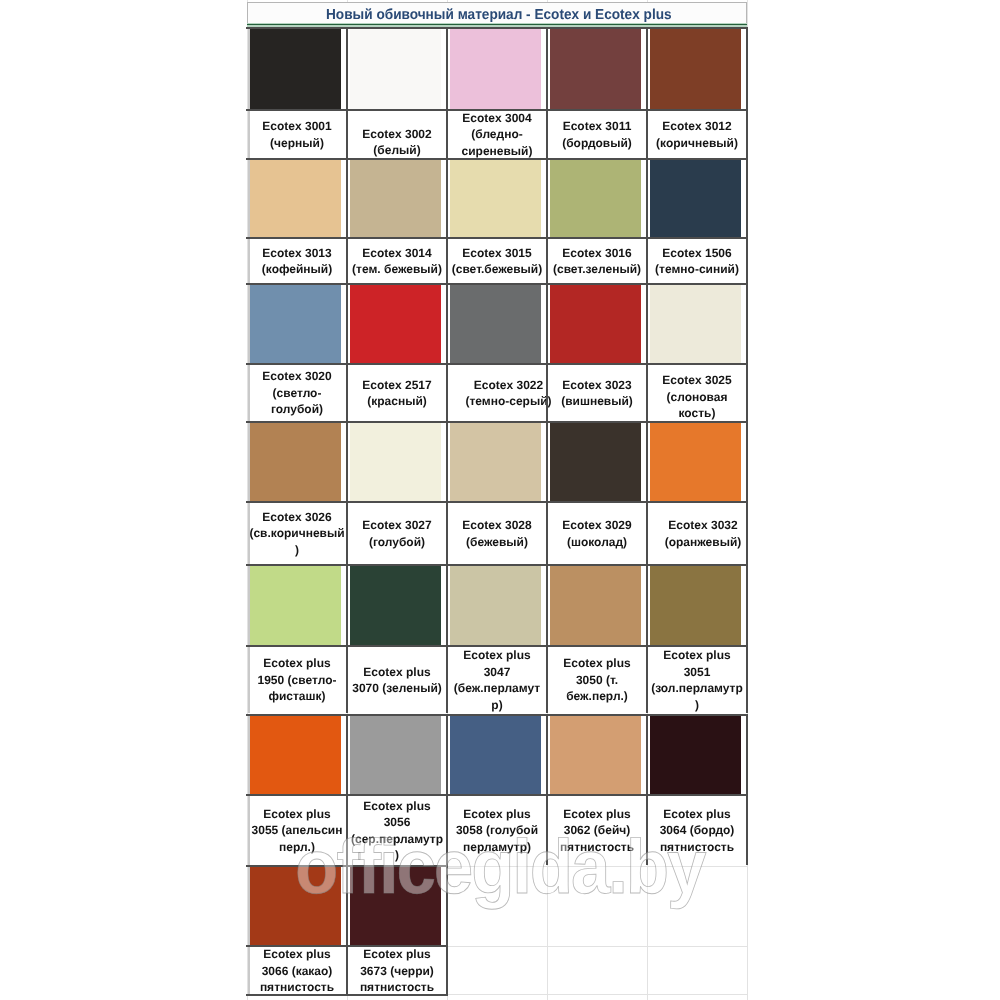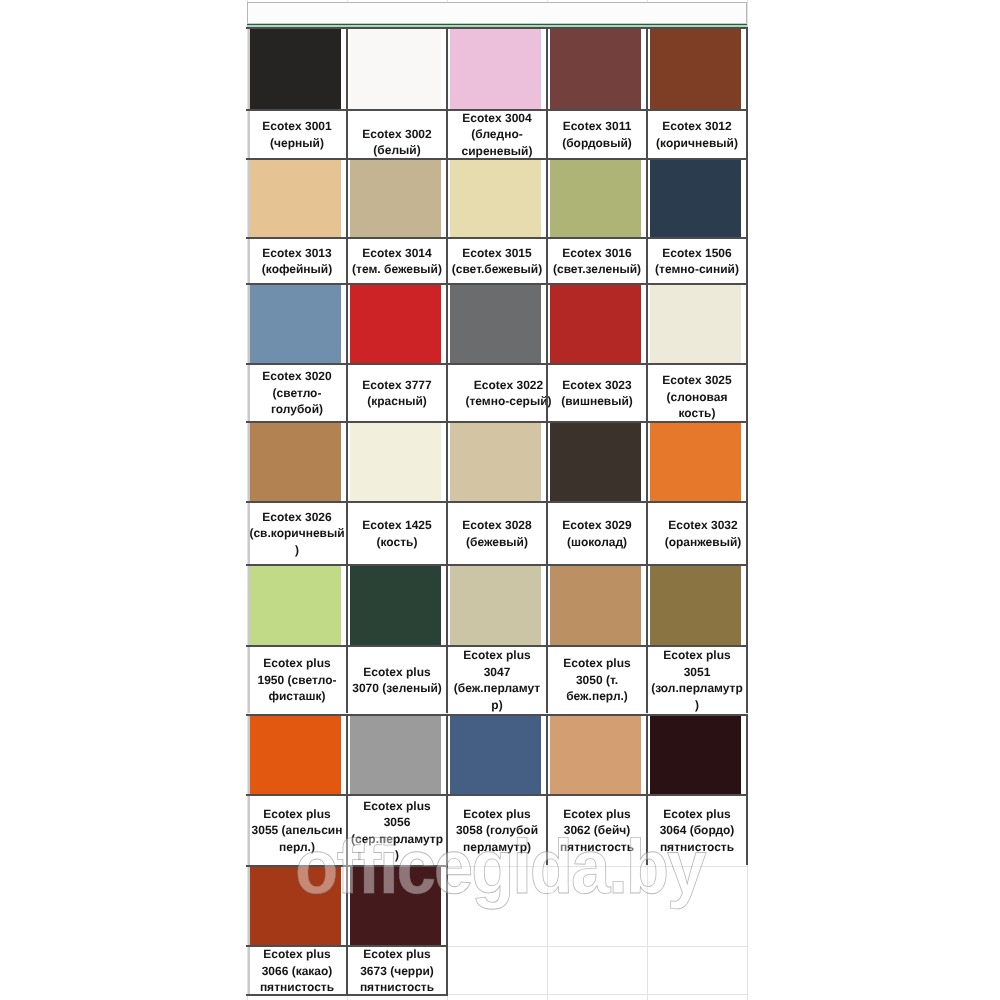--- a/index.html
+++ b/index.html
@@ -119,21 +119,21 @@
       <div class="sw" style="left:350.0px;top:285px;width:91px;height:79px;background:#cd2327"></div>
       <div class="sw" style="left:450.0px;top:285px;width:91px;height:79px;background:#6a6c6d"></div>
       <div class="sw" style="left:550.0px;top:285px;width:91px;height:79px;background:#b32724"></div>
       <div class="sw" style="left:650.0px;top:285px;width:91px;height:79px;background:#edeada"></div>
       <div class="lb" style="left:247.0px;top:365px;width:100px;height:56px">
           <span>Ecotex 3020</span>
           <span>(светло-</span>
           <span>голубой)</span>
         </div>
       <div class="lb" style="left:347.0px;top:365px;width:100px;height:56px">
-          <span>Ecotex 3777</span>
+          <span>Ecotex 2517</span>
           <span>(красный)</span>
         </div>
       <div class="lb" style="left:447.0px;top:365px;width:123px;height:56px">
           <span>Ecotex 3022</span>
           <span>(темно-серый)</span>
         </div>
       <div class="lb" style="left:547.0px;top:365px;width:100px;height:56px">
           <span>Ecotex 3023</span>
           <span>(вишневый)</span>
         </div>
@@ -148,22 +148,22 @@
       <div class="sw" style="left:350.0px;top:423px;width:91px;height:79px;background:#f2f0dd"></div>
       <div class="sw" style="left:450.0px;top:423px;width:91px;height:79px;background:#d3c4a4"></div>
       <div class="sw" style="left:550.0px;top:423px;width:91px;height:79px;background:#3a322b"></div>
       <div class="sw" style="left:650.0px;top:423px;width:91px;height:79px;background:#e6782b"></div>
       <div class="lb" style="left:247.0px;top:503px;width:100px;height:61px">
           <span>Ecotex 3026</span>
           <span>(св.коричневый</span>
           <span>)</span>
         </div>
       <div class="lb" style="left:347.0px;top:503px;width:100px;height:61px">
-          <span>Ecotex 1425</span>
-          <span>(кость)</span>
+          <span>Ecotex 3027</span>
+          <span>(голубой)</span>
         </div>
       <div class="lb" style="left:447.0px;top:503px;width:100px;height:61px">
           <span>Ecotex 3028</span>
           <span>(бежевый)</span>
         </div>
       <div class="lb" style="left:547.0px;top:503px;width:100px;height:61px">
           <span>Ecotex 3029</span>
           <span>(шоколад)</span>
         </div>
       <div class="lb" style="left:647.0px;top:503px;width:112px;height:61px">
@@ -302,16 +302,19 @@
     <div class="hd" style="left:246px;top:714px;width:502.0px"></div>
     <div class="hd" style="left:246px;top:794px;width:502.0px"></div>
     <div class="vl" style="left:248.0px;top:865px;height:130px"></div>
     <div class="vd" style="left:346.0px;top:865px;height:130px"></div>
     <div class="vd" style="left:446.0px;top:865px;height:130px"></div>
     <div class="hd" style="left:246px;top:865px;width:202.0px"></div>
     <div class="hd" style="left:246px;top:945px;width:202.0px"></div>
     <div class="hd" style="left:246px;top:994px;width:202.0px"></div>
   </div>
   <div id="title-cell"></div>
+  <div id="title-band">
+    <div id="title-text">Новый обивочный материал - Ecotex и Ecotex plus</div>
+  </div>
   <div id="title-rule2"></div>
   <div id="title-rule"></div>
   <div id="wm">officegida.by</div>
 </div>
 
 </body></html>

